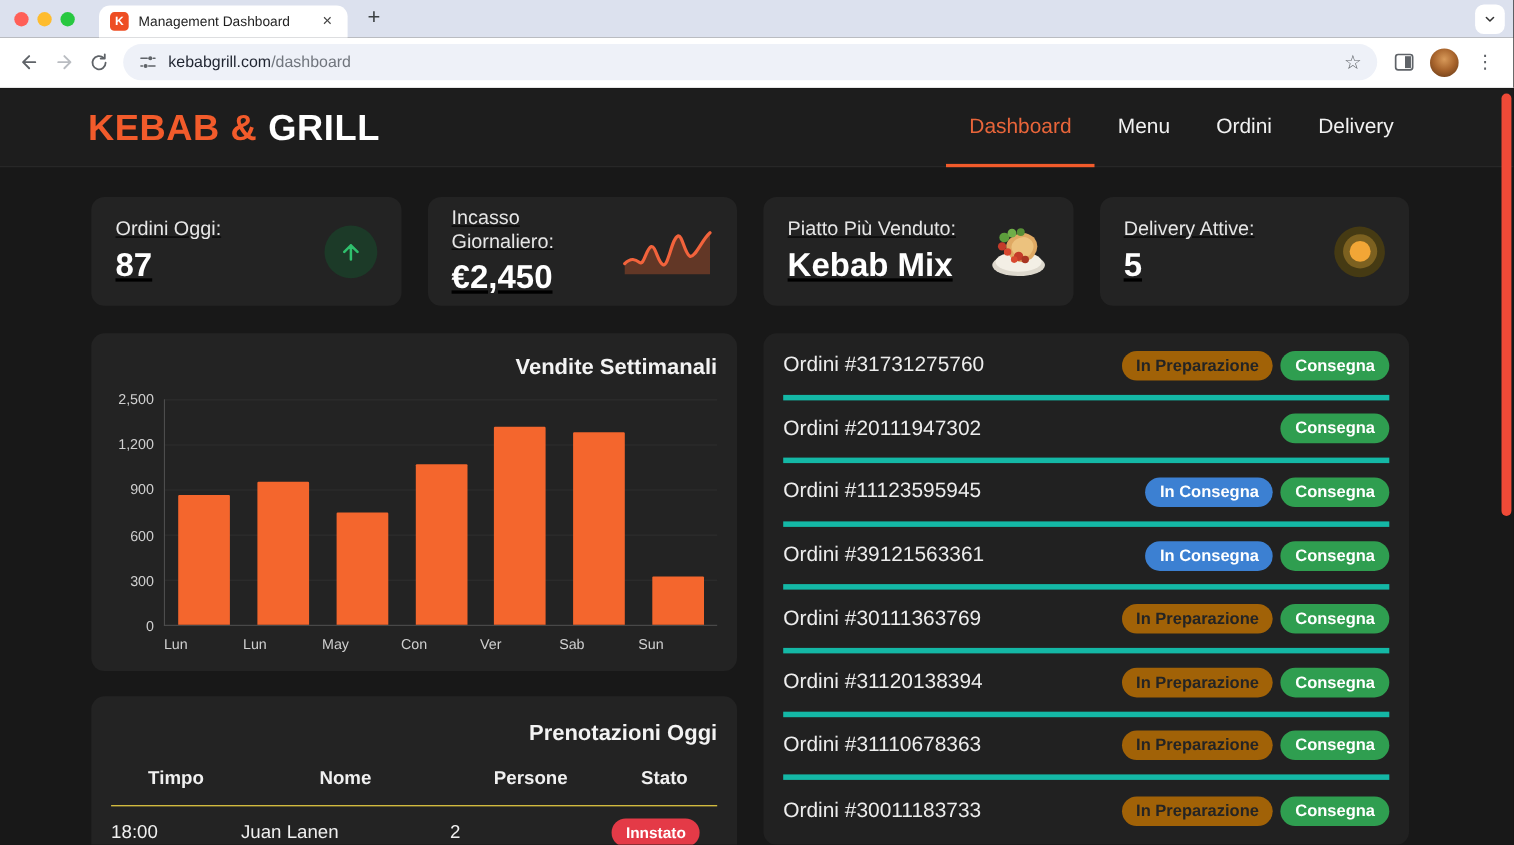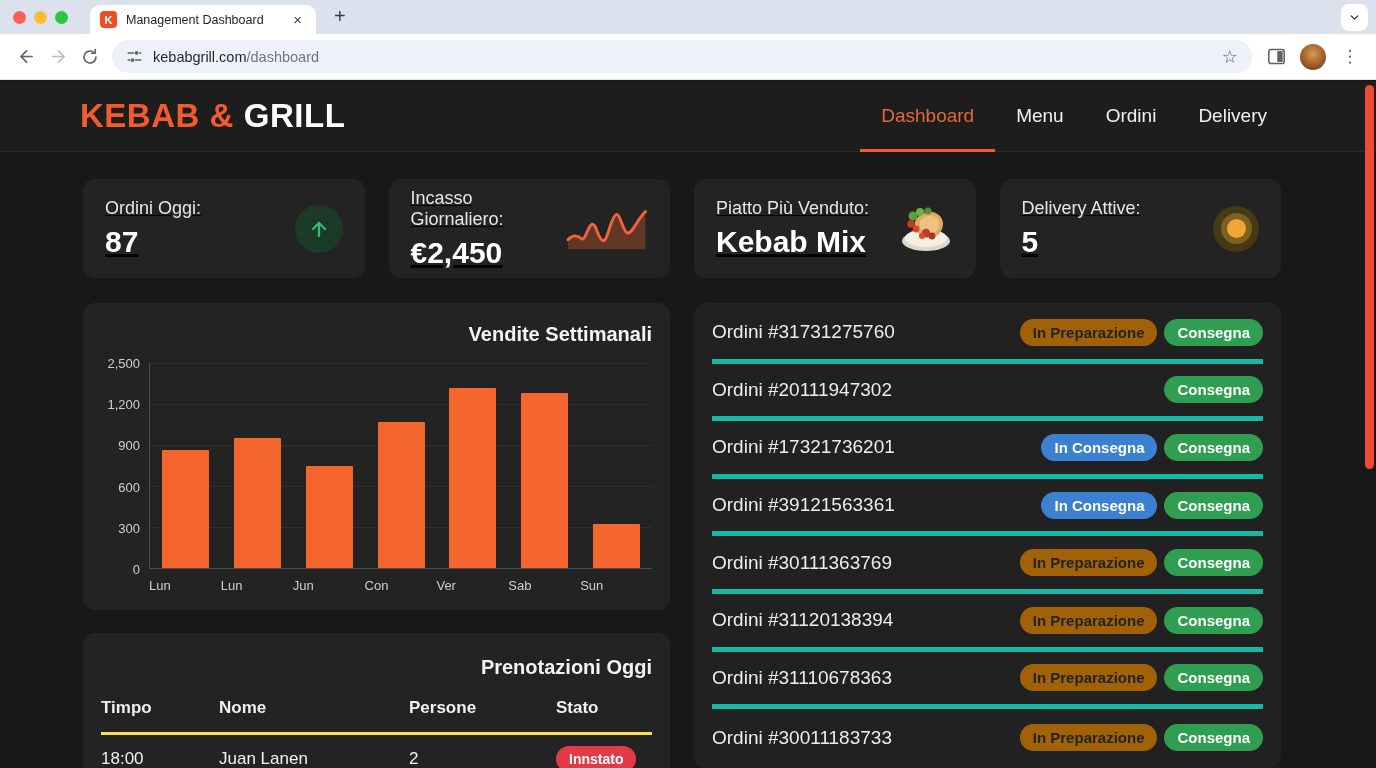--- a/index.html
+++ b/index.html
@@ -66,21 +66,21 @@
   .plot { flex:1; height:206px; position:relative; border-left:1px solid #4d4d4d; border-bottom:1px solid #4d4d4d; }
   .gridline { position:absolute; left:0; right:0; height:1px; background:#2e2e2e; }
   .bars { position:absolute; left:0; right:0; top:0; bottom:0; display:flex; align-items:flex-end; }
   .bar-col { flex:1; display:flex; justify-content:center; align-items:flex-end; height:100%; }
   .bar { width:47px; background:#f4662d; border-radius:1px 1px 0 0; }
   .x-axis { display:flex; margin-left:48px; margin-top:9px; }
   .x-col { flex:1; text-align:left; font-size:13px; color:#cfcfcf; }
 
   .res-card { margin-top:23px; padding:23px 18px; height:150px; }
   .res-head { display:grid; grid-template-columns:118px 190px 147px 1fr; font-size:17px; font-weight:bold;
-              color:#f0f0f0; padding-bottom:14px; border-bottom:3px solid #fde047; margin-top:19px; }
+              color:#f0f0f0; padding-bottom:14px; border-bottom:1px solid #fde047; margin-top:19px;text-align:center; }
   .res-row { display:grid; grid-template-columns:118px 190px 147px 1fr; align-items:center; padding-top:11px;
              font-size:17px; color:#f0f0f0; }
   .badge { font-size:15px; font-weight:600; padding:5px 13px; border-radius:15px; white-space:nowrap; }
   .badge.warning { background:#a16207; color:#242424; }
   .badge.info    { background:#3c80d2; color:#ffffff; }
   .badge.success { background:#2f9e50; color:#ffffff; }
   .badge.danger  { background:#e43a47; color:#ffffff; font-size:14px; justify-self:start; }
 
   .orders-card { background:#212121; padding:3px 18px 0 18px; height:465px; }
   .order-row { height:57.6px; display:flex; align-items:center; justify-content:space-between; border-bottom:5px solid #14b8a6; }
@@ -269,21 +269,21 @@
                   </div>
                   <div class="bar-col">
                     <div class="bar" style="height: 21.3333%;"></div>
                   </div>
                 </div>
             </div>
           </div>
           <div class="x-axis">
               <div class="x-col">Lun</div>
               <div class="x-col">Lun</div>
-              <div class="x-col">Jun</div>
+              <div class="x-col">May</div>
               <div class="x-col">Con</div>
               <div class="x-col">Ver</div>
               <div class="x-col">Sab</div>
               <div class="x-col">Sun</div>
             </div>
         </div>
 
         <div class="card res-card">
           <div class="card-title">Prenotazioni Oggi</div>
           <div class="res-head">
@@ -312,21 +312,21 @@
                 <span class="badge success">Consegna</span>
               </div>
             </div>
             <div class="order-row">
               <div class="order-label">Ordini #20111947302</div>
               <div class="badges">
                 <span class="badge success">Consegna</span>
               </div>
             </div>
             <div class="order-row">
-              <div class="order-label">Ordini #17321736201</div>
+              <div class="order-label">Ordini #11123595945</div>
               <div class="badges">
                 <span class="badge info">In Consegna</span>
                 <span class="badge success">Consegna</span>
               </div>
             </div>
             <div class="order-row">
               <div class="order-label">Ordini #39121563361</div>
               <div class="badges">
                 <span class="badge info">In Consegna</span>
                 <span class="badge success">Consegna</span>

